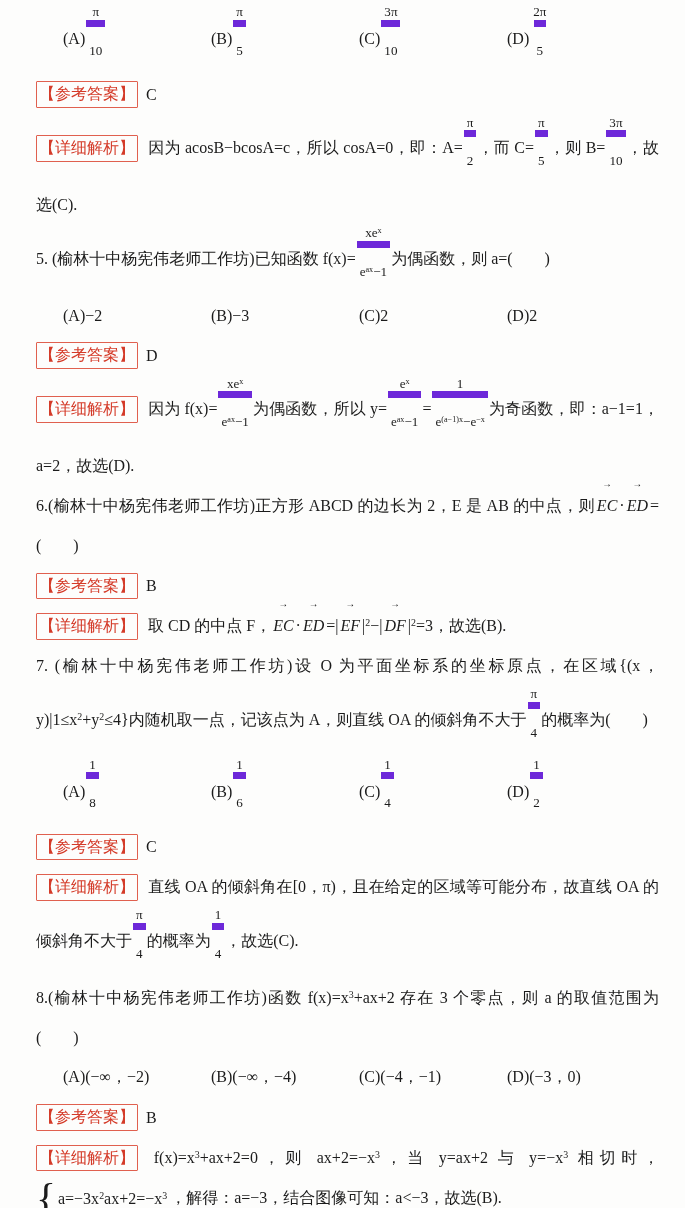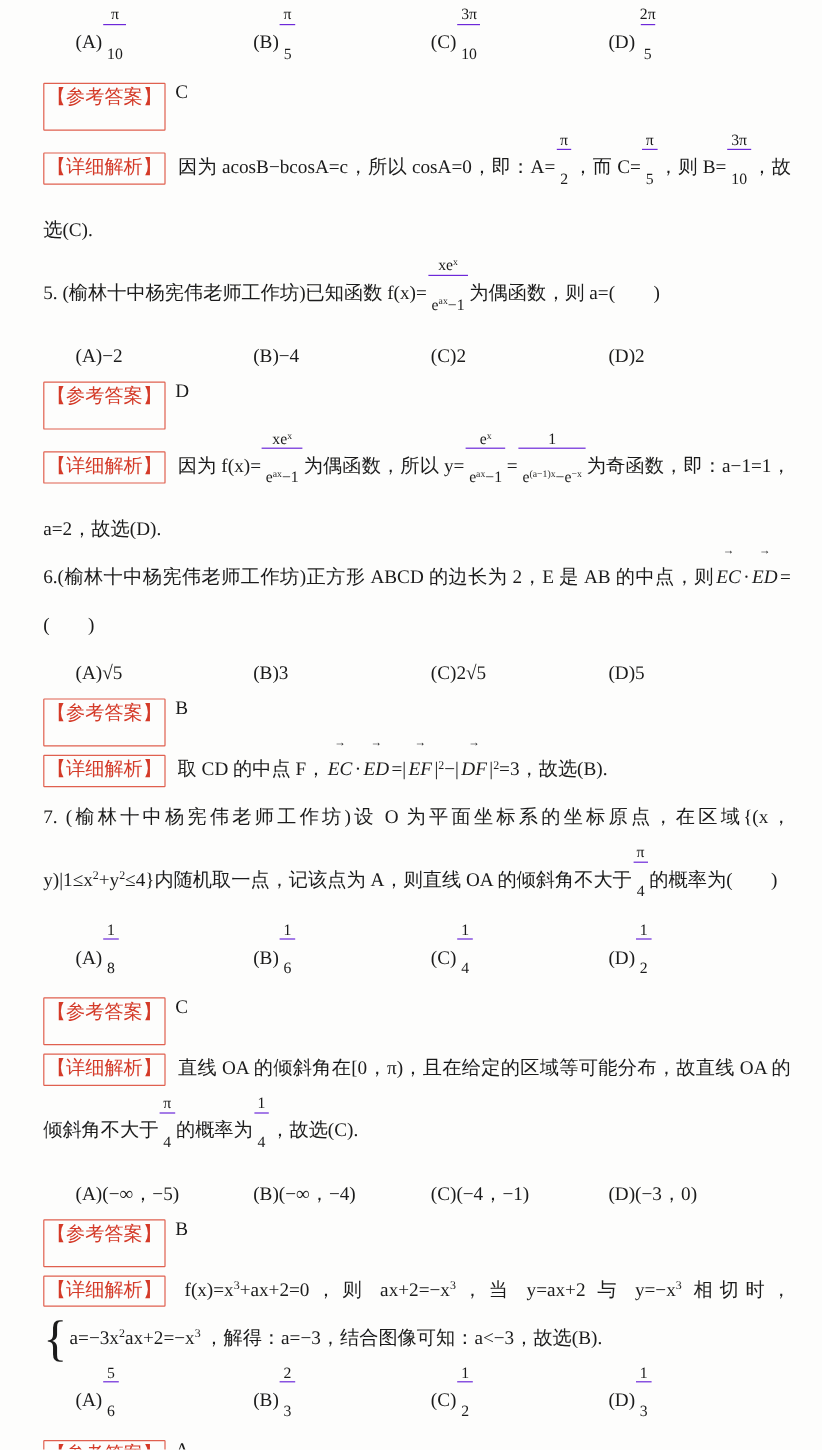--- a/index.html
+++ b/index.html
@@ -8,31 +8,31 @@
     width:685px;height:1208px;overflow:hidden;
     color:#1b1b1b;
     font-family:"Liberation Serif","DejaVu Serif",serif;
     font-size:16px;
   }
   .page{padding:4px 26px 0 36px}
   .para{line-height:2.5;margin:0;text-align:justify}
   .options-row{display:flex;align-items:center;min-height:40px;padding-left:27px}
   .option{flex:0 0 148px;display:inline-flex;align-items:center;white-space:nowrap}
   .option:last-child{flex:0 0 auto}
-  .answer-row{display:flex;min-height:40px}
+  .answer-row{display:flex;align-items:center;min-height:40px}
   .red-label{
     color:#d43a28;border:1px solid #e0604f;border-radius:1px;
     padding:0 2px;line-height:1.55;display:inline-block;
     margin-right:6px;white-space:nowrap;
   }
   .answer-value{margin-left:2px}
   .frac{display:inline-flex;flex-direction:column;align-items:center;
         vertical-align:middle;line-height:1.2;font-size:0.82em;margin:0 1px;text-align:center}
   .fnum{display:block;padding:0 3px}
-  .fden{display:block;border-top:1px solid #6d28d9;padding:16px 3px}
+  .fden{display:block;border-top:7px solid #6d28d9;padding:16px 3px}
   sup{font-size:0.62em;vertical-align:0.55em;line-height:0}
   .vec{position:relative;display:inline-block;font-style:italic;padding:0 2px}
   .vec-arrow{position:absolute;left:0;right:0;top:-0.72em;text-align:center;
              font-size:0.6em;font-style:normal;line-height:1}
   .cases{display:inline-flex;align-items:center;vertical-align:middle;margin-right:3px}
   .cbrace{font-size:2.6em;line-height:0.85;margin-right:2px}
   .clines{display:inline-flex;flex-direction:row;line-height:1.5}
 </style>
 </head>
 <body>
@@ -79,21 +79,21 @@
 
   <p class="para">
     <span>5. (榆林十中杨宪伟老师工作坊)已知函数 f(x)=<span class="frac">
           <span class="fnum">xe<sup>x</sup></span>
           <span class="fden">e<sup>ax</sup>−1</span>
         </span>为偶函数，则 a=(　　)</span>
   </p>
 
   <div class="options-row">
     <span class="option">(A)−2</span>
-    <span class="option">(B)−4</span>
+    <span class="option">(B)−3</span>
     <span class="option">(C)2</span>
     <span class="option">(D)2</span>
   </div>
 
   <div class="answer-row">
     <span class="red-label">【参考答案】</span>
     <span class="answer-value">D</span>
   </div>
 
   <p class="para">
@@ -107,26 +107,20 @@
         </span>=<span class="frac">
           <span class="fnum">1</span>
           <span class="fden">e<sup>(a−1)x</sup>−e<sup>−x</sup></span>
         </span>为奇函数，即：a−1=1，a=2，故选(D).</span>
   </p>
 
   <p class="para">
     <span>6.(榆林十中杨宪伟老师工作坊)正方形 ABCD 的边长为 2，E 是 AB 的中点，则<span class="vec"><span class="vec-arrow">→</span>EC</span>·<span class="vec"><span class="vec-arrow">→</span>ED</span>=(　　)</span>
   </p>
 
-  <div class="options-row">
-    <span class="option">(A)√5</span>
-    <span class="option">(B)3</span>
-    <span class="option">(C)2√5</span>
-    <span class="option">(D)5</span>
-  </div>
 
   <div class="answer-row">
     <span class="red-label">【参考答案】</span>
     <span class="answer-value">B</span>
   </div>
 
   <p class="para">
     <span class="red-label">【详细解析】</span>
     <span>取 CD 的中点 F，<span class="vec"><span class="vec-arrow">→</span>EC</span>·<span class="vec"><span class="vec-arrow">→</span>ED</span>=|<span class="vec"><span class="vec-arrow">→</span>EF</span>|<sup>2</sup>−|<span class="vec"><span class="vec-arrow">→</span>DF</span>|<sup>2</sup>=3，故选(B).</span>
   </p>
@@ -166,23 +160,26 @@
     <span class="red-label">【详细解析】</span>
     <span>直线 OA 的倾斜角在[0，π)，且在给定的区域等可能分布，故直线 OA 的倾斜角不大于<span class="frac">
           <span class="fnum">π</span>
           <span class="fden">4</span>
         </span>的概率为<span class="frac">
           <span class="fnum">1</span>
           <span class="fden">4</span>
         </span>，故选(C).</span>
   </p>
 
-
-  <div class="options-row">
-    <span class="option">(A)(−∞，−5)</span>
+  <p class="para">
+    <span>8.(榆林十中杨宪伟老师工作坊)函数 f(x)=x<sup>3</sup>+ax+2 存在 3 个零点，则 a 的取值范围为(　　)</span>
+  </p>
+
+  <div class="options-row">
+    <span class="option">(A)(−∞，−2)</span>
     <span class="option">(B)(−∞，−4)</span>
     <span class="option">(C)(−4，−1)</span>
     <span class="option">(D)(−3，0)</span>
   </div>
 
   <div class="answer-row">
     <span class="red-label">【参考答案】</span>
     <span class="answer-value">B</span>
   </div>
 

